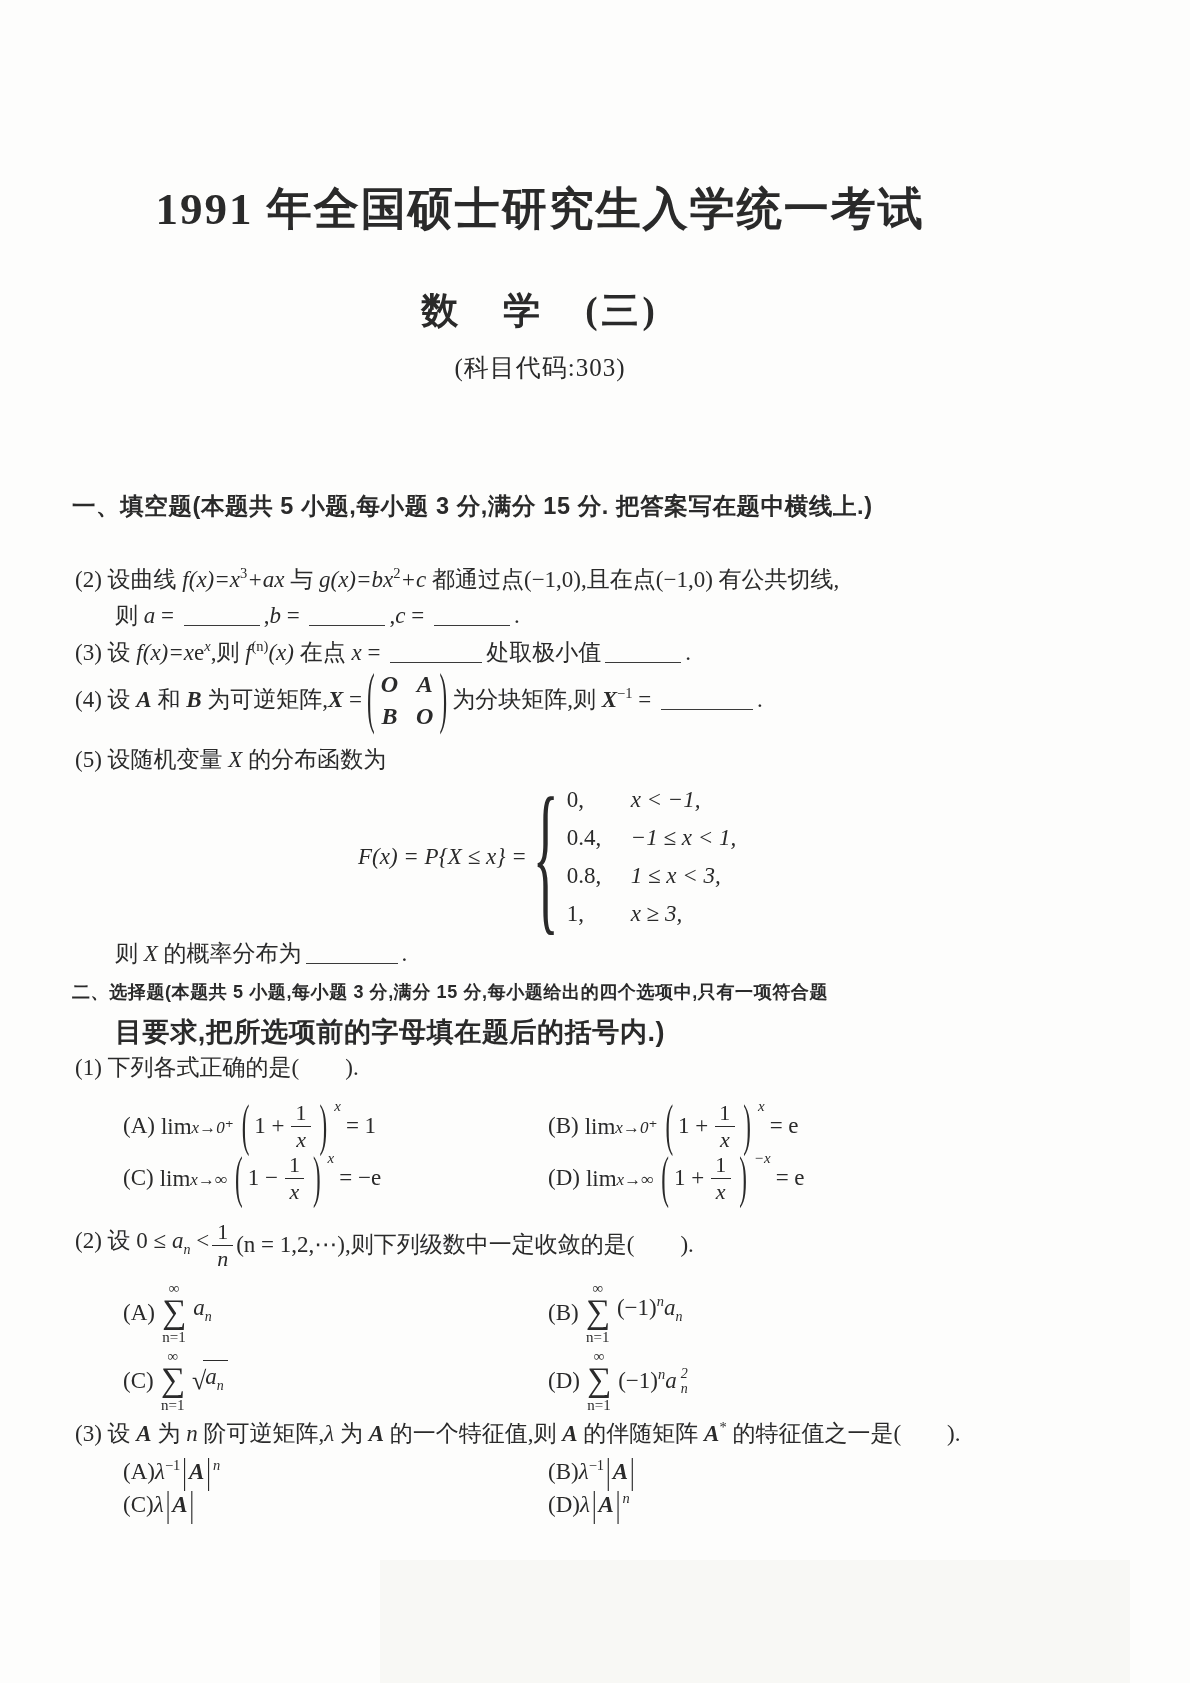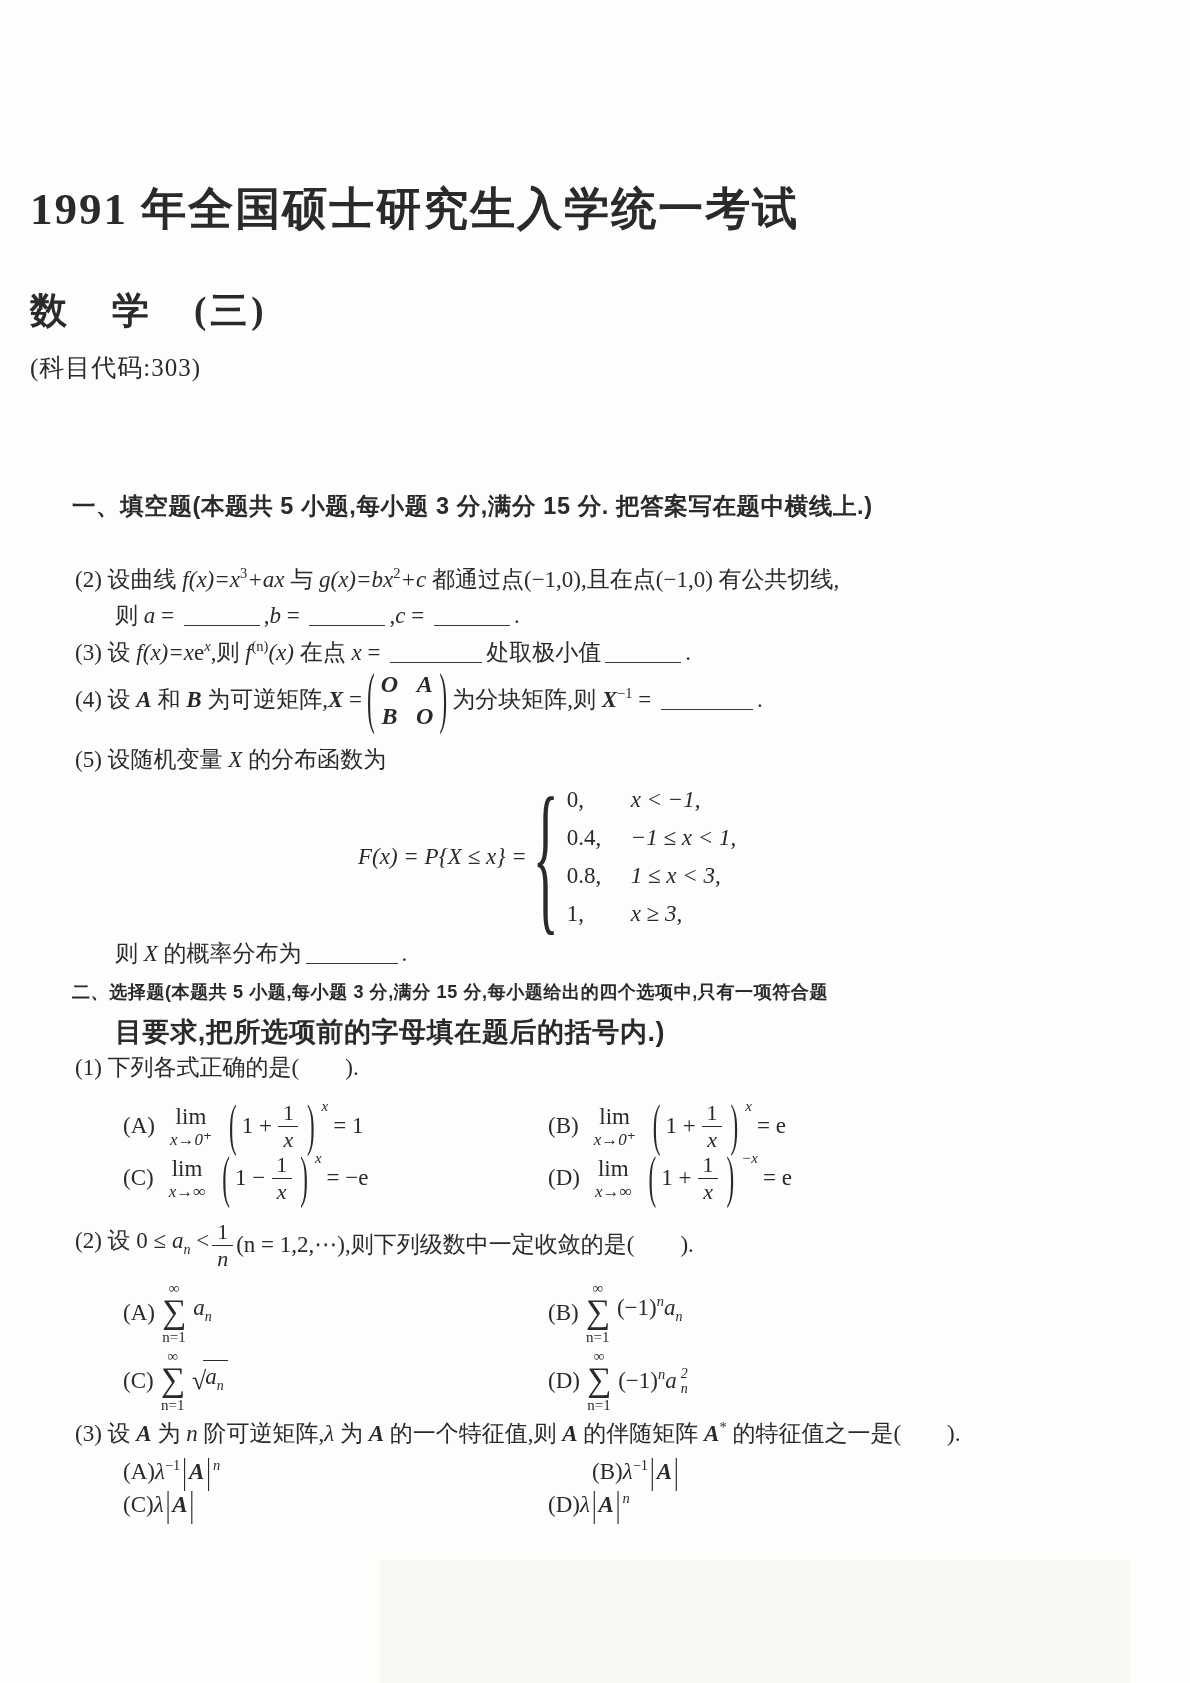--- a/index.html
+++ b/index.html
@@ -1,36 +1,36 @@
 <!DOCTYPE html>
 <html><head>
 <meta charset="utf-8">
 <style>
   html,body{margin:0;padding:0;background:#e8e8e8;}
   #page{position:relative;width:1190px;height:1683px;background:#fdfdfc;overflow:hidden;
         font-family:"Liberation Serif","DejaVu Serif",serif;color:#2a2a2a;}
   .blk{position:absolute;white-space:nowrap;font-size:23px;line-height:30px;}
-  .ctr{left:30px;width:1020px;text-align:left;}
+  .ctr{left:30px;width:1020px;text-align:center;}
   .hd{font-family:"Liberation Sans","DejaVu Sans",sans-serif;font-weight:700;letter-spacing:0.6px;}
   .mi{font-style:italic;}
   .bi{font-style:italic;font-weight:700;}
   .flx{display:flex;align-items:center;}
   
   .ssup{display:inline-block;transform:translateY(-9px);font-size:14.5px;line-height:1;}
   .ssb{font-size:14px;vertical-align:-6px;font-style:italic;}
   .fexp{display:inline-block;transform:translateY(-20px);font-size:15px;font-style:italic;line-height:1;margin:0 2px;}
   
   .bl{display:inline-block;width:92px;height:20px;border-bottom:1.6px solid #3a3a3a;vertical-align:-3px;margin:0 4px;}
   .bl.sm{width:76px;}
   
   .frac{display:inline-flex;flex-direction:column;align-items:center;line-height:1.15;font-size:22px;margin:0 3px;}
   .fn{padding:0 5px;}
   .fd{border-top:1.6px solid #2a2a2a;padding:0 5px;font-style:italic;}
   
-  .lim{display:inline-flex;flex-direction:column;align-items:center;line-height:1;margin:0 12px;justify-content:center;}
+  .lim{display:inline-flex;flex-direction:row;align-items:center;line-height:1;margin:0 3px;justify-content:center;}
   .limsub{font-size:17px;margin-top:3px;font-style:italic;}
   
   .tparen{display:inline-block;transform:scaleY(2.5);font-weight:300;margin:0 2px;}
   
   .sum{display:inline-flex;flex-direction:column;align-items:center;line-height:1;margin:0 4px;}
   .sumtop{font-size:15px;line-height:1;}
   .sumsym{font-size:34px;line-height:0.95;}
   .sumbot{font-size:15px;line-height:1;margin-top:1px;}
   
   .rt{font-size:26px;line-height:1;}
@@ -245,21 +245,21 @@
           <span>2</span>
           <span>n</span>
         </span>
     </span>
   </div>
 
   <div class="blk" style="top:1419px;left:75px;">
     <span>(3) 设 </span><span class="bi">A</span><span> 为 </span><span class="mi">n</span><span> 阶可逆矩阵,</span><span class="mi">λ</span><span> 为 </span><span class="bi">A</span><span> 的一个特征值,则 </span><span class="bi">A</span><span> 的伴随矩阵 </span><span class="bi">A</span><span class="ssup">*</span><span> 的特征值之一是(　　).</span>
   </div>
 
-  <div class="blk optrow" style="top:1457px;left:123px;gap:44px;">
+  <div class="blk optrow" style="top:1457px;left:123px;">
     <span><span>(A)</span><span class="mi">λ</span><span class="ssup">−1</span><span class="vbar">|</span><span class="bi">A</span><span class="vbar">|</span><span class="ssup mi">n</span></span>
     <span><span>(B)</span><span class="mi">λ</span><span class="ssup">−1</span><span class="vbar">|</span><span class="bi">A</span><span class="vbar">|</span><span class="ssup mi"></span></span>
   </div>
 
   <div class="blk optrow" style="top:1490px;left:123px;">
     <span><span>(C)</span><span class="mi">λ</span><span class="ssup"></span><span class="vbar">|</span><span class="bi">A</span><span class="vbar">|</span><span class="ssup mi"></span></span>
     <span><span>(D)</span><span class="mi">λ</span><span class="ssup"></span><span class="vbar">|</span><span class="bi">A</span><span class="vbar">|</span><span class="ssup mi">n</span></span>
   </div>
 
 </div>

